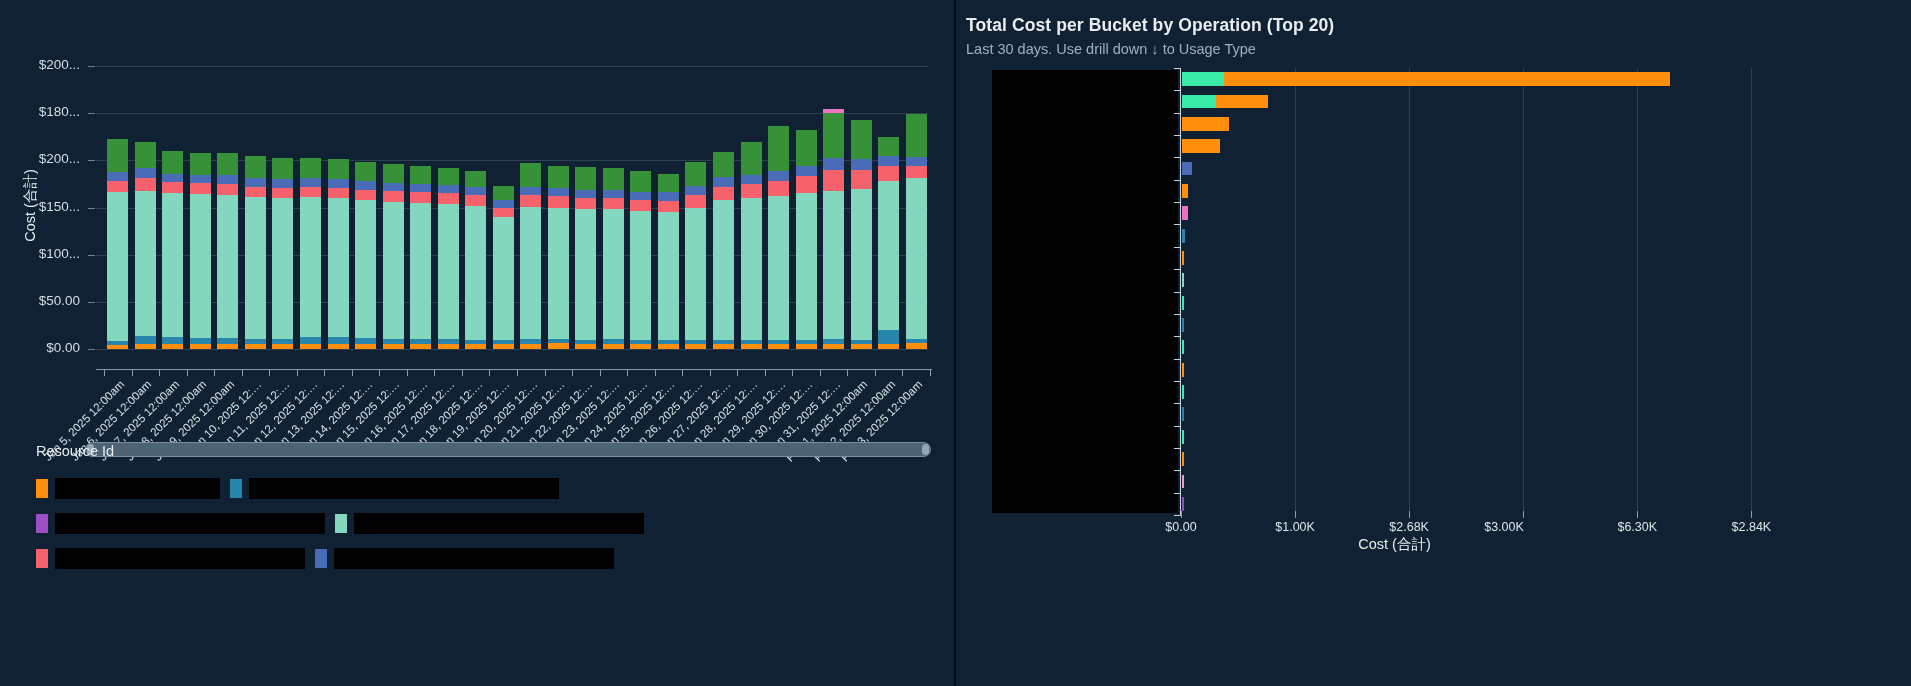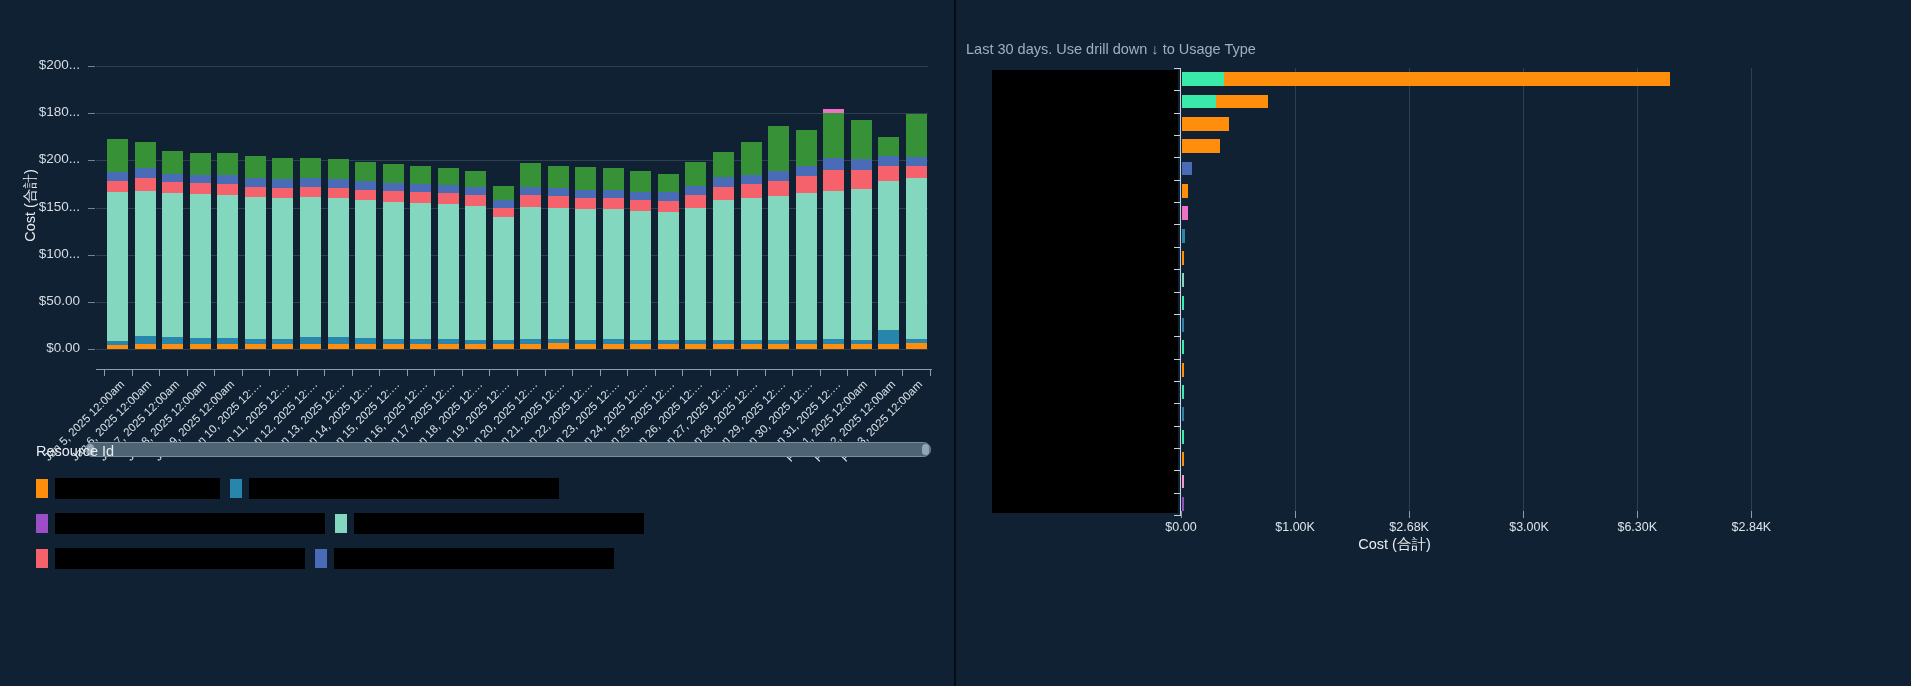--- a/index.html
+++ b/index.html
@@ -469,20 +469,21 @@
             <div class="rl-item">
               <div class="rl-sw" style="background: rgb(74, 107, 181);"></div>
               <div class="rl-redact" style="width: 280px;"></div>
             </div>
           </div>
         </div>
     </div>
   </div>
 
   <div id="right-panel">
+    <div id="right-title" class="panel-title">Total Cost per Bucket by Operation (Top 20)</div>
     <div id="right-sub">Last 30 days. Use drill down ↓ to Usage Type</div>
 
     <div id="hbars-area">
       <div id="vgrids">
           <div class="vgrid" style="left: 303.074px;"></div>
           <div class="vgrid" style="left: 417.148px;"></div>
           <div class="vgrid" style="left: 531.222px;"></div>
           <div class="vgrid" style="left: 645.296px;"></div>
           <div class="vgrid" style="left: 759.37px;"></div>
         </div>
@@ -578,21 +579,21 @@
     </div>
 
     <div id="hb-xaxis">
         <div class="hb-xtickmark" style="left: 225px;"></div>
         <div class="hb-xtick-lab" style="left: 225px;">$0.00</div>
         <div class="hb-xtickmark" style="left: 339.074px;"></div>
         <div class="hb-xtick-lab" style="left: 339.074px;">$1.00K</div>
         <div class="hb-xtickmark" style="left: 453.148px;"></div>
         <div class="hb-xtick-lab" style="left: 453.148px;">$2.68K</div>
         <div class="hb-xtickmark" style="left: 567.222px;"></div>
-        <div class="hb-xtick-lab" style="left: 573px;">$3.00K</div>
+        <div class="hb-xtick-lab" style="left: 548px;">$3.00K</div>
         <div class="hb-xtickmark" style="left: 681.296px;"></div>
         <div class="hb-xtick-lab" style="left: 681.296px;">$6.30K</div>
         <div class="hb-xtickmark" style="left: 795.37px;"></div>
         <div class="hb-xtick-lab" style="left: 795.37px;">$2.84K</div>
       </div>
     <div id="xlabel-right">Cost (合計)</div>
 
   </div>
 
 </div>

